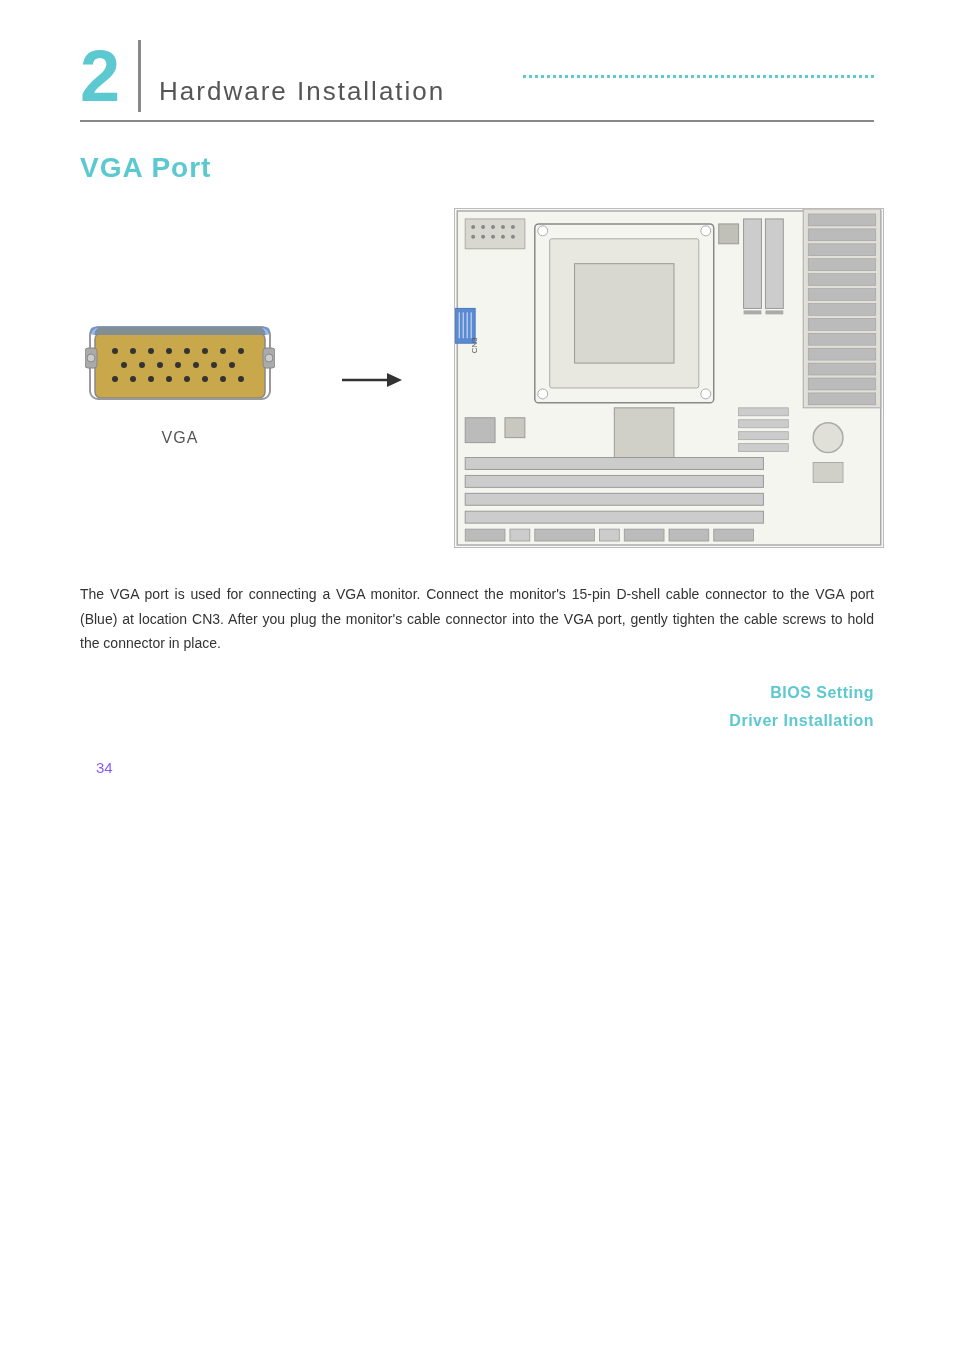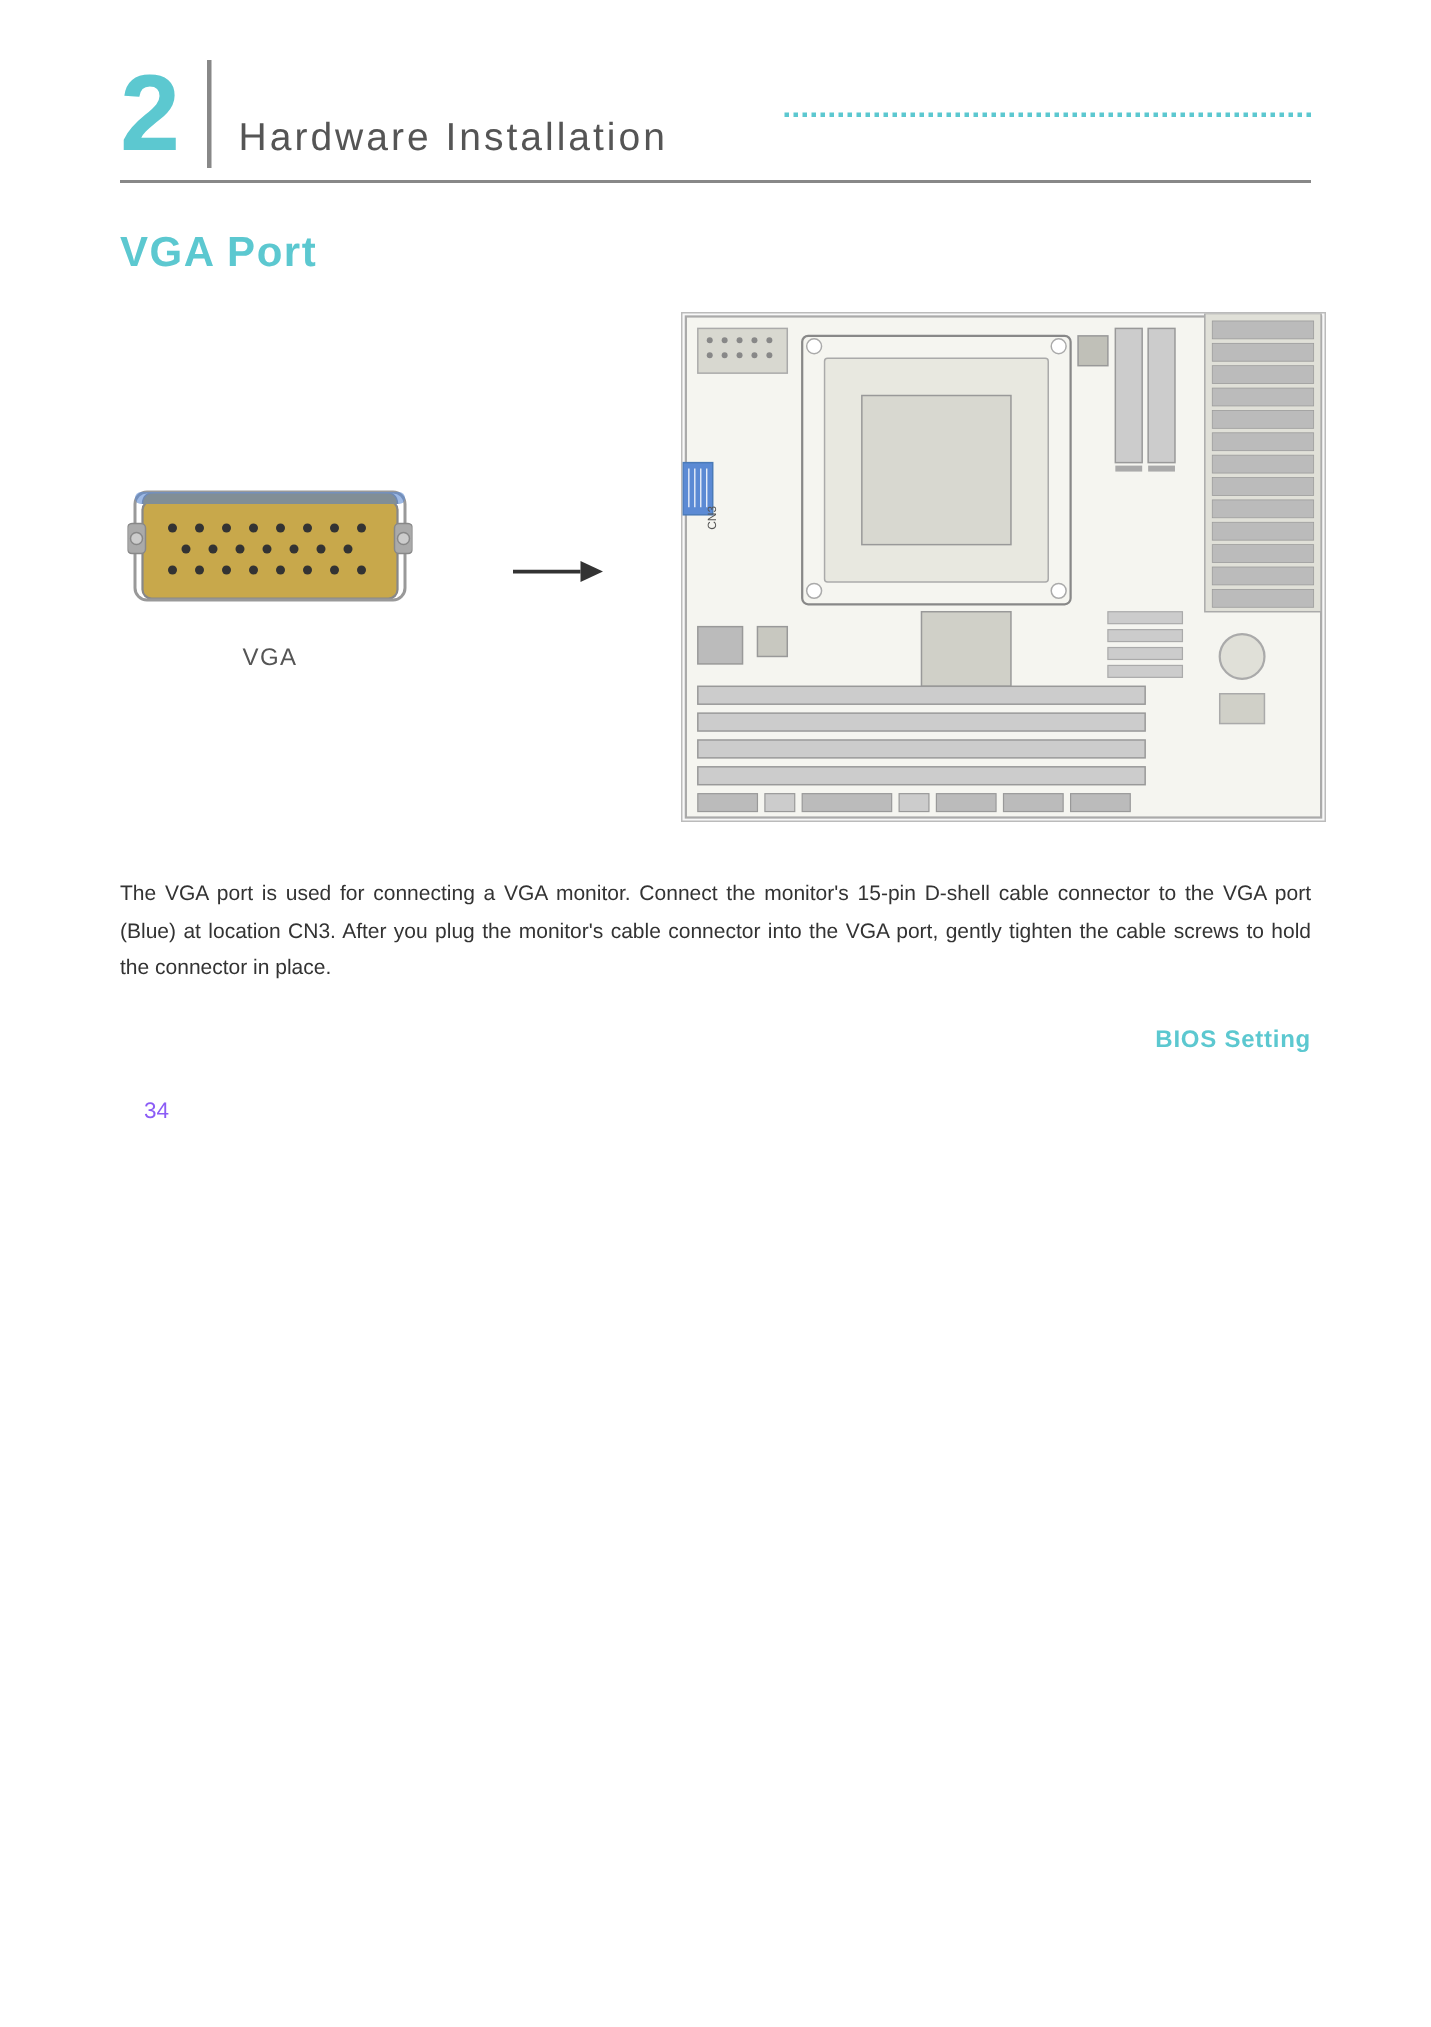--- a/index.html
+++ b/index.html
@@ -310,16 +310,17 @@
 
         <text x="22" y="145" font-size="8" fill="#555" transform="rotate(-90, 22, 145)">CN3</text>
       </svg>
     </div>
   </div>
 
   <p class="body-text">The VGA port is used for connecting a VGA monitor. Connect the monitor's 15-pin D-shell cable connector to the VGA port (Blue) at location CN3. After you plug the monitor's cable connector into the VGA port, gently tighten the cable screws to hold the connector in place.</p>
 
   <div class="subsection-title">BIOS Setting</div>
 
+  <div class="subsection-title">Driver Installation</div>
 
   <div class="page-number">34</div>
 
 </div>
 
 </body></html>

